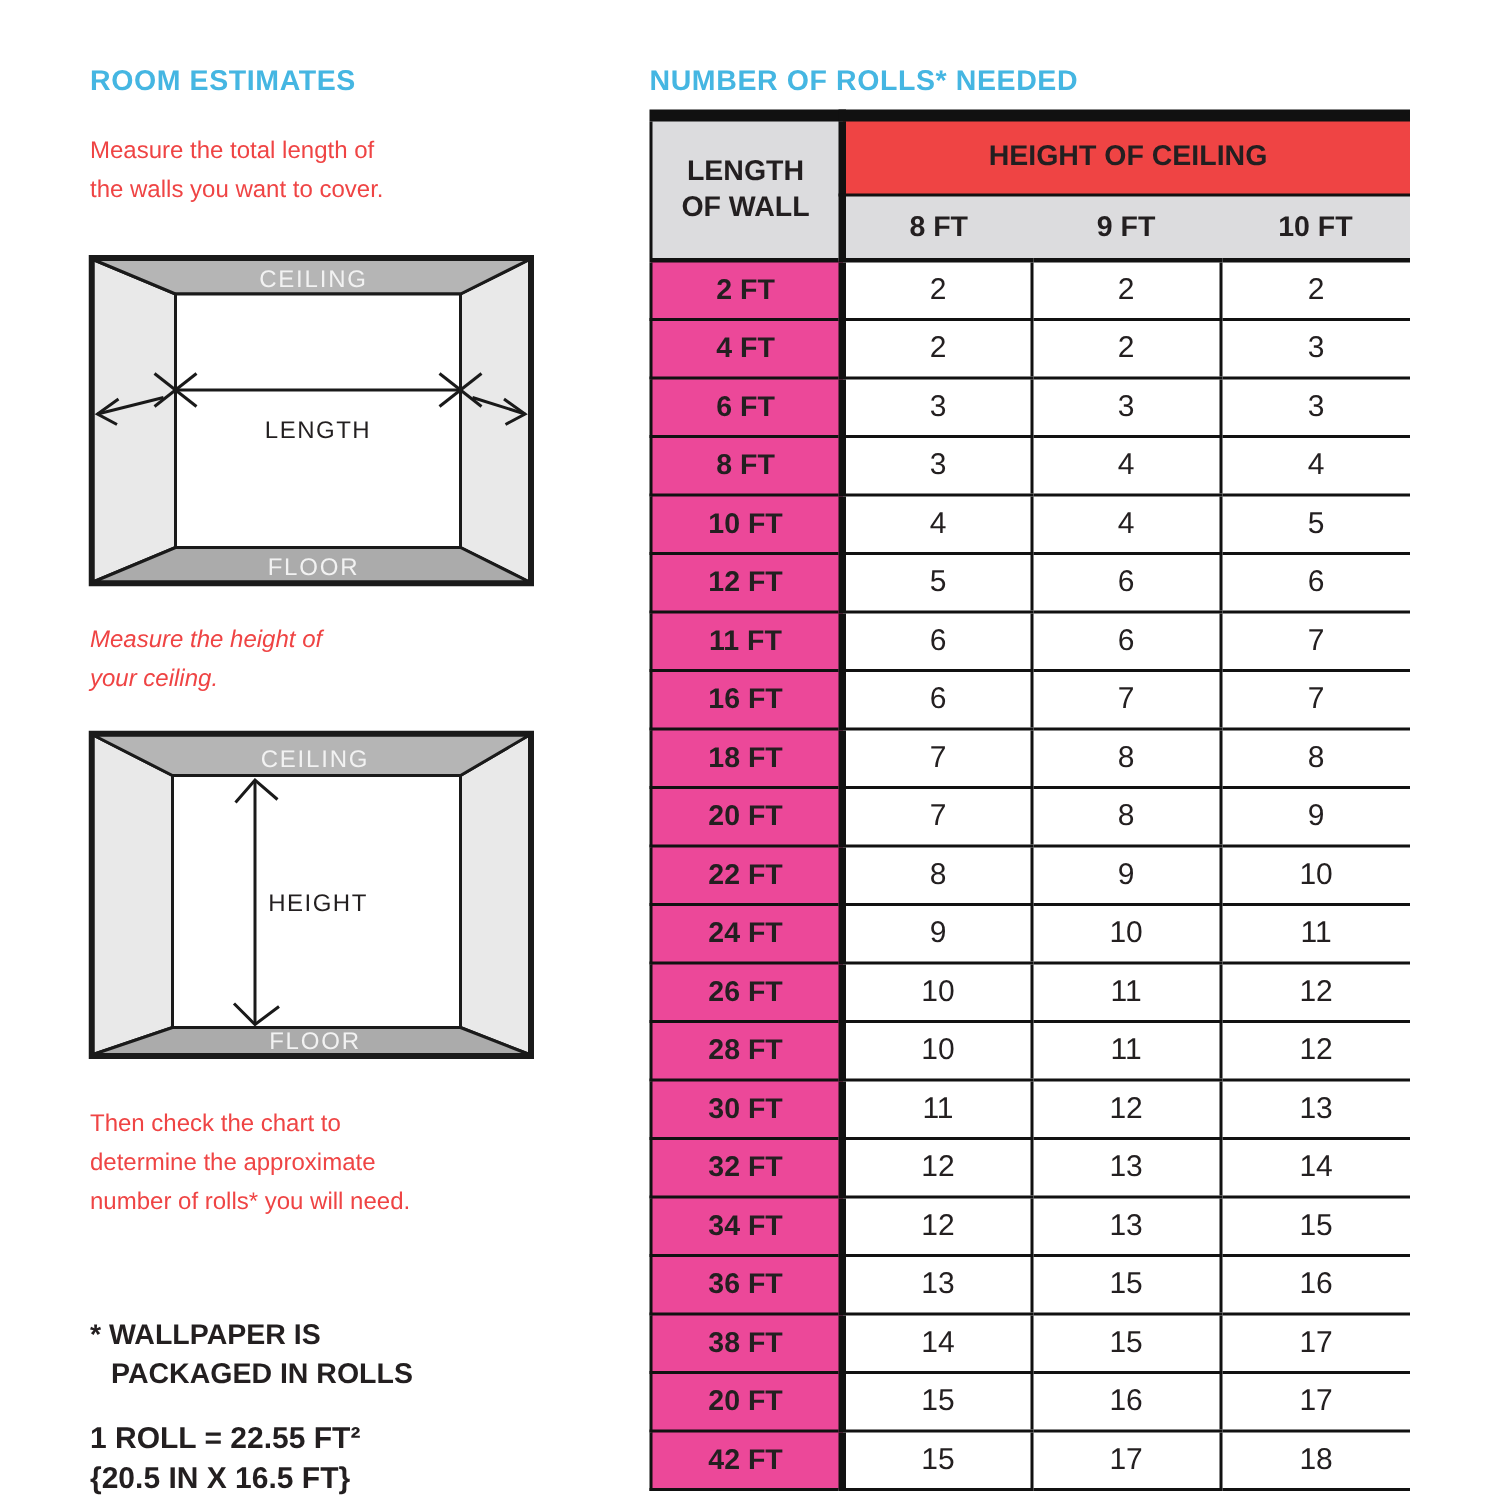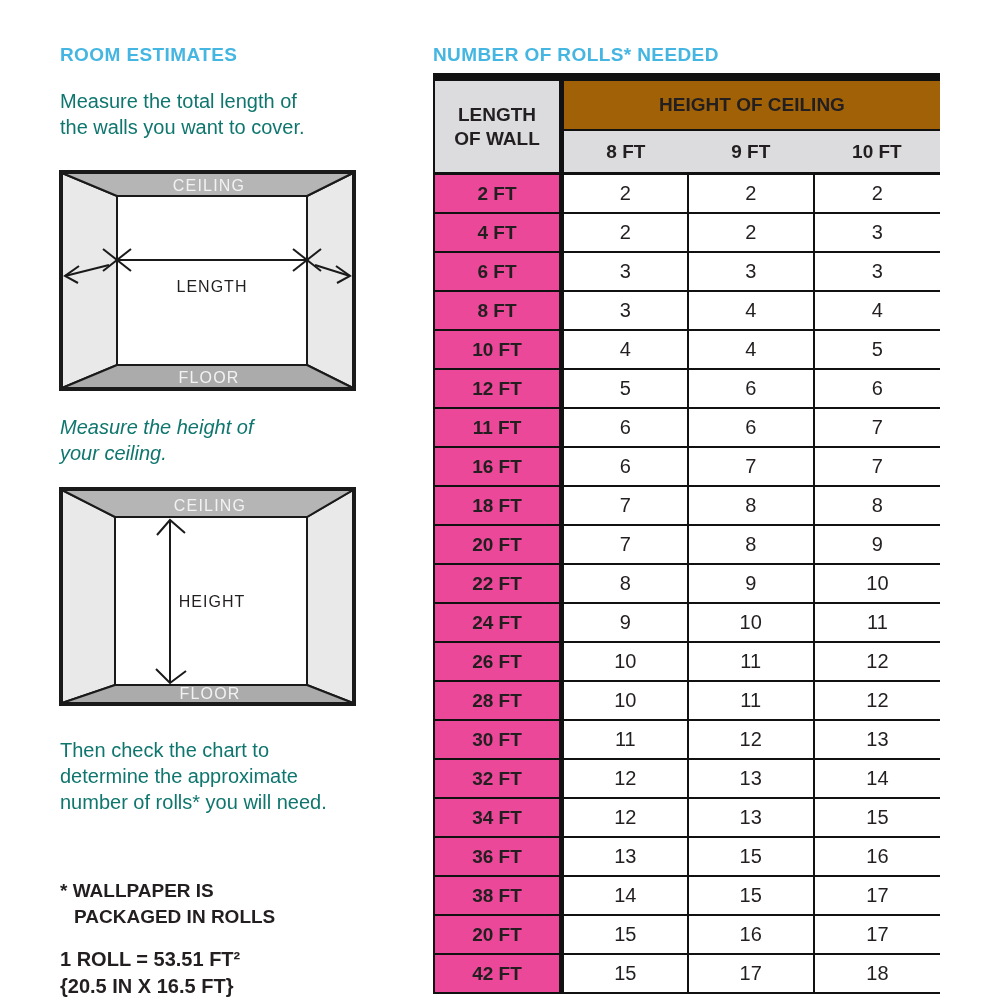--- a/index.html
+++ b/index.html
@@ -15,23 +15,23 @@
   .abs { position: absolute; }
 
   
   .section-title {
     font-size: 19px;
     font-weight: bold;
     color: #45b6e2;
     letter-spacing: 0.4px;
   }
   .body-text {
-    font-size: 20px;
+    font-size: 16px;
     line-height: 26px;
-    color: #0f766e;
+    color: #ef4444;
   }
   .footnote-text {
     font-size: 19px;
     line-height: 26px;
     font-weight: bold;
     color: #231f20;
   }
   .footnote-text .line2 { padding-left: 14px; }
   .rollspec-text {
     font-size: 20px;
@@ -69,21 +69,21 @@
   }
   .corner {
     width: 124px;
     background: #dcdcde;
     border-left: 2px solid #111111;
     border-right: 5px solid #111111;
     border-bottom: 3px solid #111111;
     font-size: 19px; font-weight: bold; line-height: 24px;
   }
   .group {
-    background: #a16207;
+    background: #ef4444;
     border-bottom: 2px solid #111111;
     height: 48px;
     font-size: 19px; font-weight: bold;
   }
   .colh {
     background: #dcdcde;
     border-bottom: 3px solid #111111;
     height: 41px;
     font-size: 19px; font-weight: bold;
   }
@@ -166,21 +166,21 @@
     <div>determine the approximate</div>
     <div>number of rolls* you will need.</div>
   </div>
 
   <div class="abs footnote-text" style="left:60px; top:878px;">
     <div>* WALLPAPER IS</div>
     <div class="line2">PACKAGED IN ROLLS</div>
   </div>
 
   <div class="abs rollspec-text" style="left:60px; top:946px;">
-    <div>1 ROLL = 53.51 FT²</div>
+    <div>1 ROLL = 22.55 FT²</div>
     <div>{20.5 IN X 16.5 FT}</div>
   </div>
 
   <div class="abs tbl-title">NUMBER OF ROLLS* NEEDED</div>
 
   <table class="rolls abs" style="left:433px; top:73px;">
     <thead>
       <tr>
         <th class="corner" rowspan="2">
           <div>LENGTH</div>

